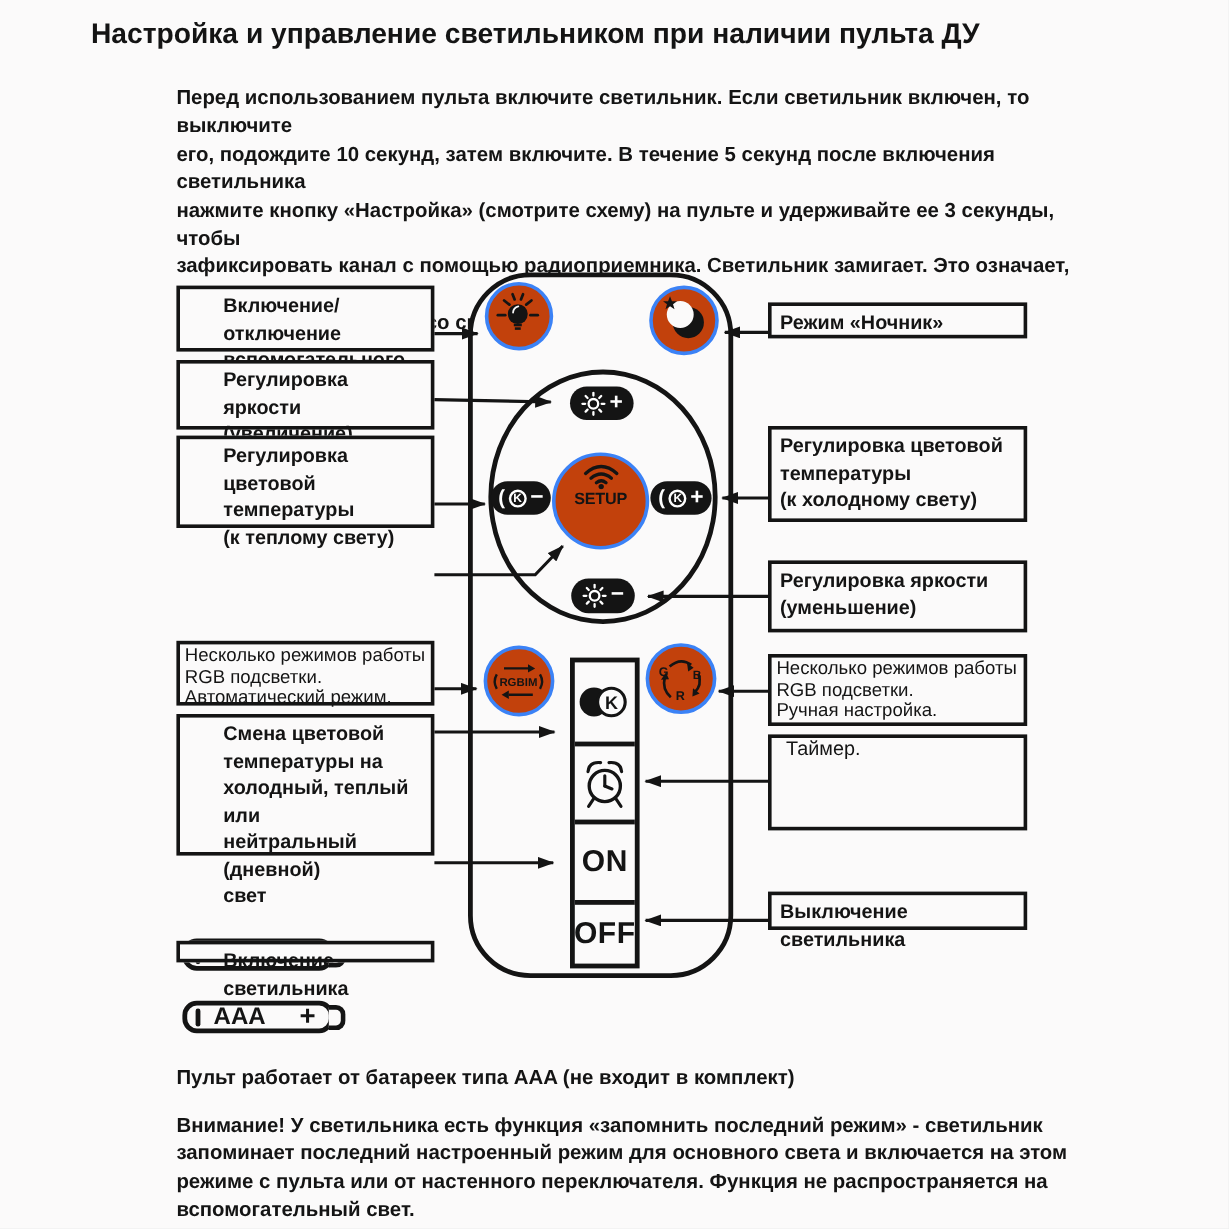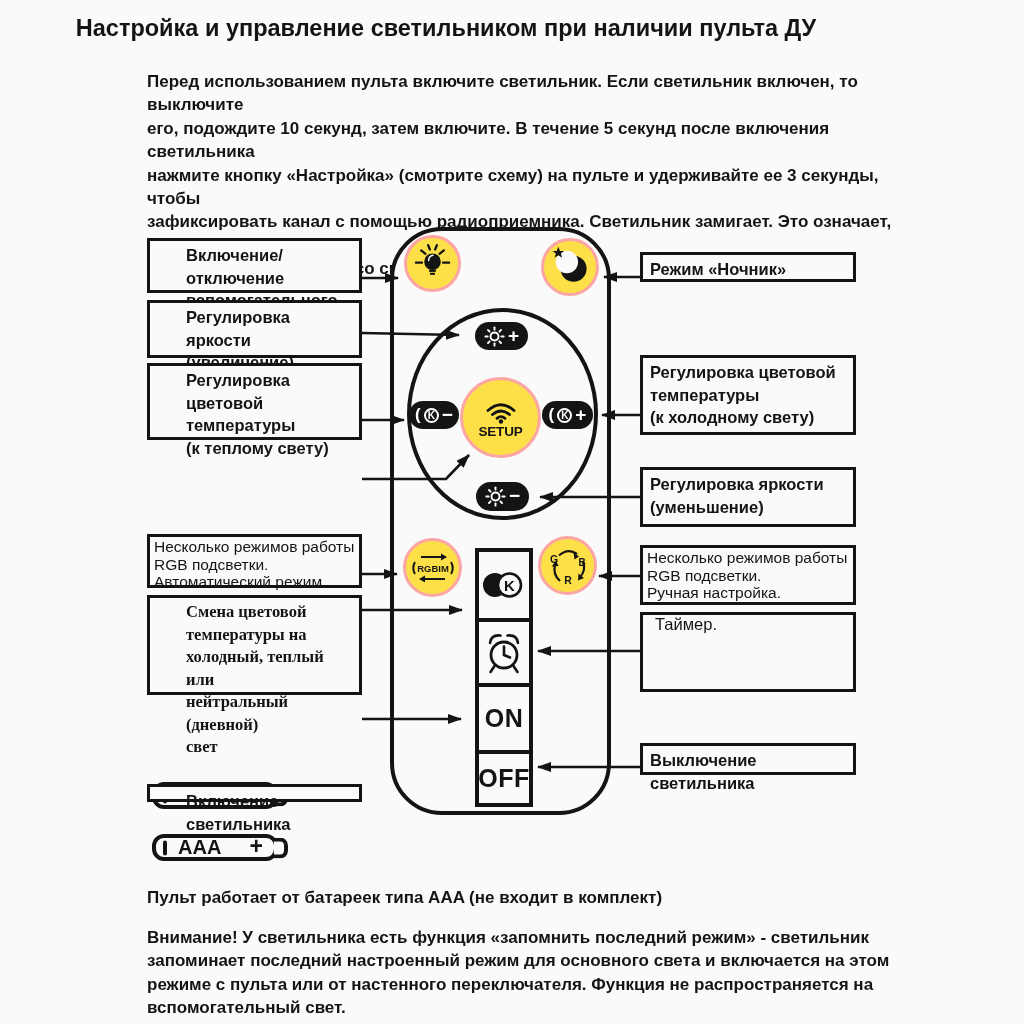--- a/index.html
+++ b/index.html
@@ -18,21 +18,21 @@
   .callout{
     border:3px solid #141414;background:#fbfafa;
     font-weight:bold;font-size:16.5px;line-height:22.5px;
     padding:3px 7px;white-space:pre-line;z-index:3;
   }
   .callout.thin{font-weight:normal;font-size:15.5px;line-height:17.5px;padding:1px 4px;}
   .cl{left:147px;width:215px;padding-left:36px;}
   .cr{left:640px;width:216px;}
 
   #remote{left:390px;top:227px;width:221px;height:588px;border:4px solid #141414;border-radius:52px;background:#fbfafa;z-index:1;}
-  .circle-btn{border:3px solid #fca5a5;border-radius:50%;background:#fde047;display:flex;align-items:center;justify-content:center;z-index:2;}
+  .circle-btn{border:3px solid #3b82f6;border-radius:50%;background:#c2410c;display:flex;align-items:center;z-index:2;}
   #dpad-ring{left:407px;top:308px;width:191px;height:212px;border:4px solid #141414;border-radius:50%;background:#fbfafa;z-index:2;}
   .pill{background:#141414;border-radius:15px;display:flex;align-items:center;justify-content:center;gap:3px;z-index:3;color:#fff;}
   .sign{font-weight:bold;font-size:19px;line-height:1;color:#fff;transform:translateY(-1px);}
   .paren{font-weight:bold;font-size:17px;line-height:1;color:#fff;transform:translateY(-1px);}
   .kcirc{width:15px;height:15px;border:2px solid #fff;border-radius:50%;display:flex;align-items:center;justify-content:center;font-size:10px;font-weight:bold;color:#fff;box-sizing:border-box;}
   #setup-btn{left:460px;top:377px;width:81px;height:81px;flex-direction:column;gap:0;z-index:3;}
   #setup-label{font-size:13.5px;font-weight:bold;letter-spacing:-0.2px;}
   #btn-column{left:475px;top:548px;width:58px;height:259px;border:4px solid #141414;background:#fbfafa;display:flex;flex-direction:column;z-index:2;}
   .cell{display:flex;align-items:center;justify-content:center;box-sizing:border-box;}
   .cell + .cell{border-top:4px solid #141414;}
@@ -61,21 +61,21 @@
   <div class="abs callout cl" style="top:238px;height:55px;">Включение/отключение
 вспомогательного света</div>
   <div class="abs callout cl" style="top:300px;height:58px;">Регулировка яркости
 (увеличение)</div>
   <div class="abs callout cl" style="top:363px;height:77px;">Регулировка цветовой
 температуры
 (к теплому свету)</div>
   <div class="abs callout cl thin" style="top:534px;height:54px;">Несколько режимов работы
 RGB подсветки.
 Автоматический режим.</div>
-  <div class="abs callout cl" style="top:595px;height:100px;font-family:Liberation Serif, serif;">Смена цветовой
+  <div class="abs callout cl" style="top:595px;height:118px;">Смена цветовой
 температуры на
 холодный, теплый или
 нейтральный (дневной)
 свет</div>
   <div class="abs callout cl" style="top:744px;height:18px;margin-top:40px;">Включение светильника</div>
 
   <div class="abs callout cr" style="top:252px;height:30px;">Режим «Ночник»</div>
   <div class="abs callout cr" style="top:355px;height:80px;">Регулировка цветовой
 температуры
 (к холодному свету)</div>

